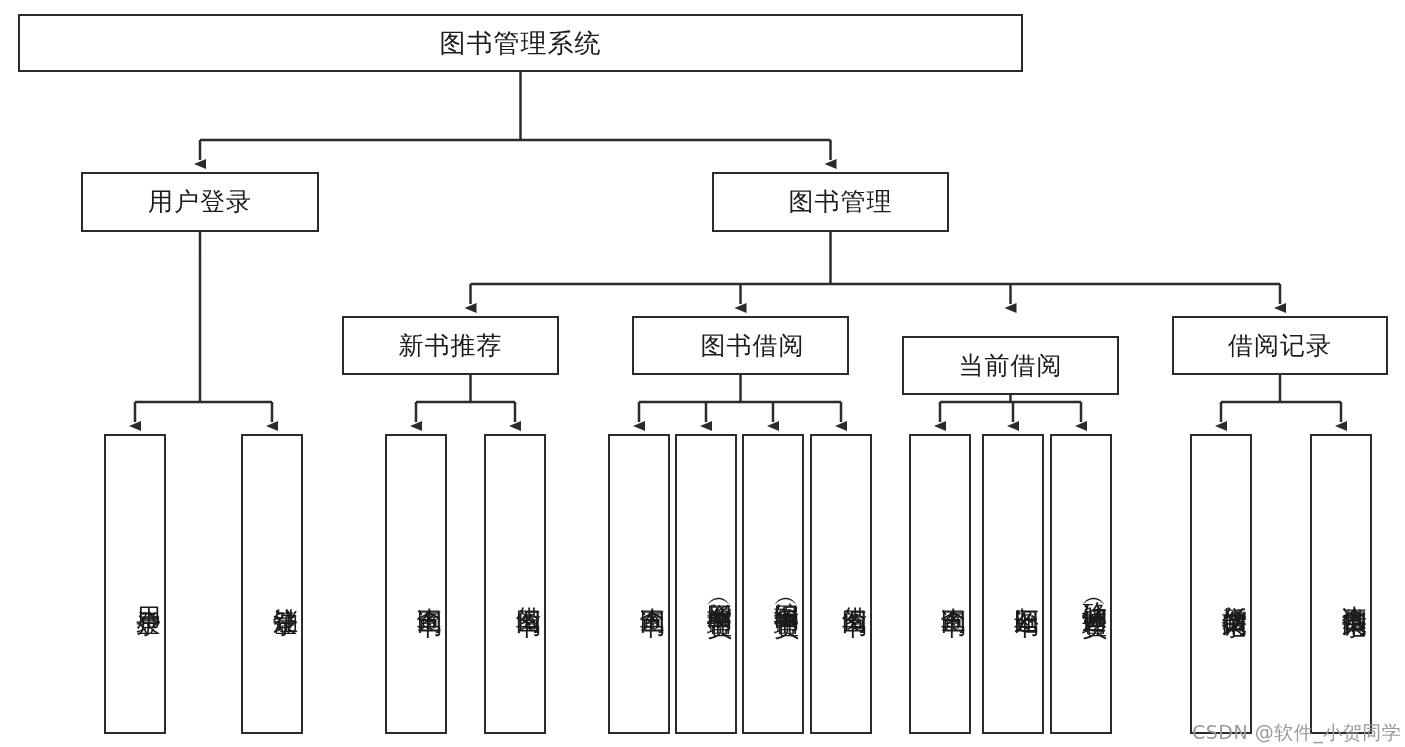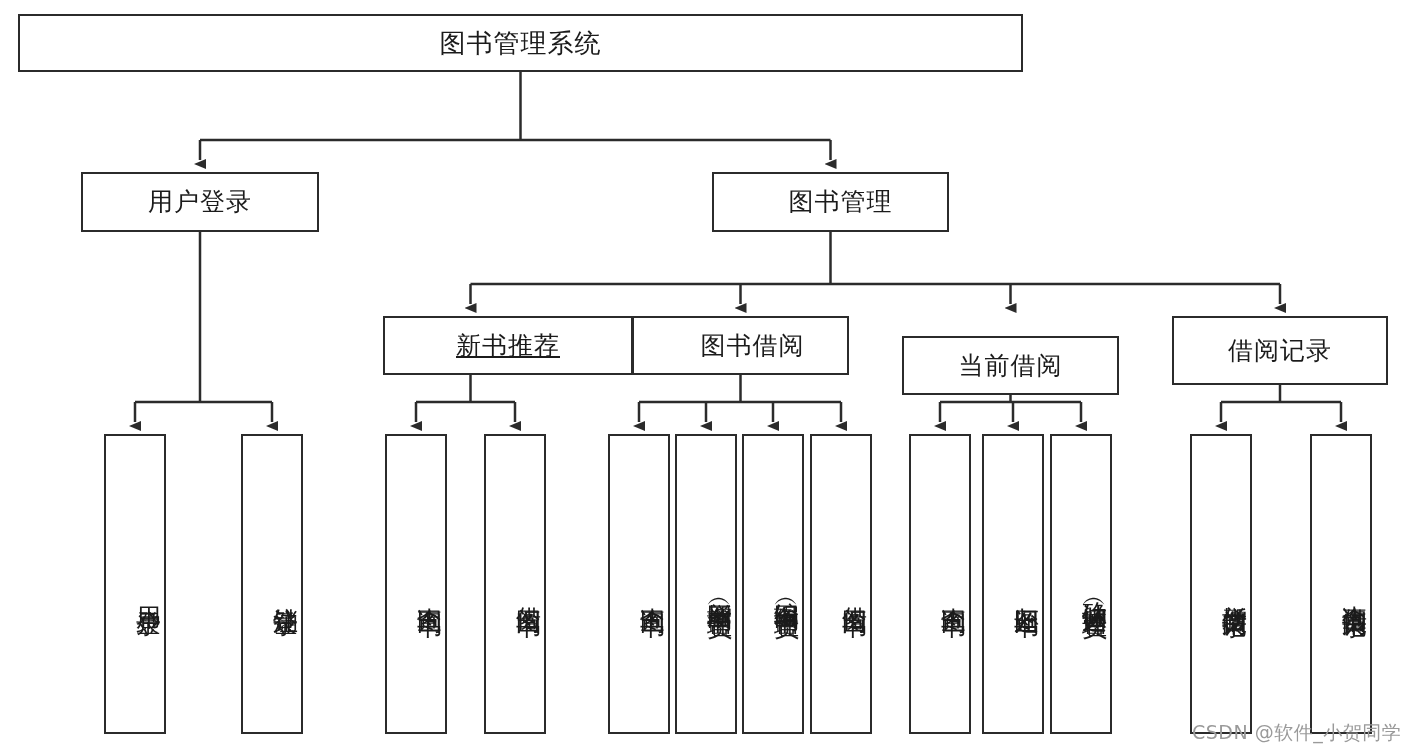--- a/index.html
+++ b/index.html
@@ -117,30 +117,30 @@
   <div id="nodes">
       <div class="node node-h node-root" style="left: 18px; top: 14px; width: 1005px; height: 58px;">
         <span>图书管理系统</span>
       </div>
       <div class="node node-h" style="left: 81px; top: 172px; width: 238px; height: 60px;">
         <span>用户登录</span>
       </div>
       <div class="node node-h" style="left: 712px; top: 172px; width: 237px; height: 60px; padding-left: 20px;">
         <span>图书管理</span>
       </div>
-      <div class="node node-h" style="left: 383px; top: 316px; width: 250px; height: 59px; text-decoration: underline;">
+      <div class="node node-h" style="left: 342px; top: 316px; width: 217px; height: 59px;">
         <span>新书推荐</span>
       </div>
       <div class="node node-h" style="left: 632px; top: 316px; width: 217px; height: 59px; padding-left: 24px;">
         <span>图书借阅</span>
       </div>
       <div class="node node-h" style="left: 902px; top: 316px; width: 217px; height: 59px; margin-top: 20px;">
         <span>当前借阅</span>
       </div>
-      <div class="node node-h" style="left: 1172px; top: 316px; width: 216px; height: 69px;">
+      <div class="node node-h" style="left: 1172px; top: 316px; width: 216px; height: 59px;">
         <span>借阅记录</span>
       </div>
       <div class="node node-leaf" style="left: 104px; top: 434px; width: 62px; height: 300px;">
         <span class="vtext">用户登录</span>
       </div>
       <div class="node node-leaf" style="left: 241px; top: 434px; width: 62px; height: 300px;">
         <span class="vtext">注销登录</span>
       </div>
       <div class="node node-leaf" style="left: 385px; top: 434px; width: 62px; height: 300px;">
         <span class="vtext">查询图书</span>

